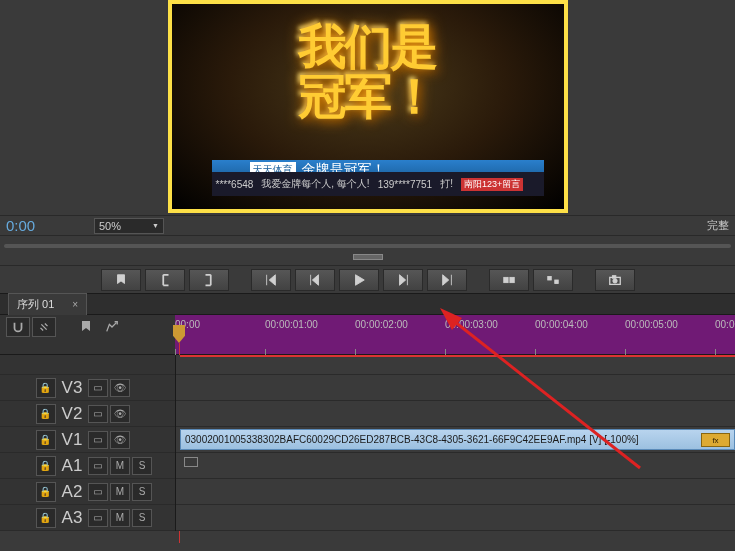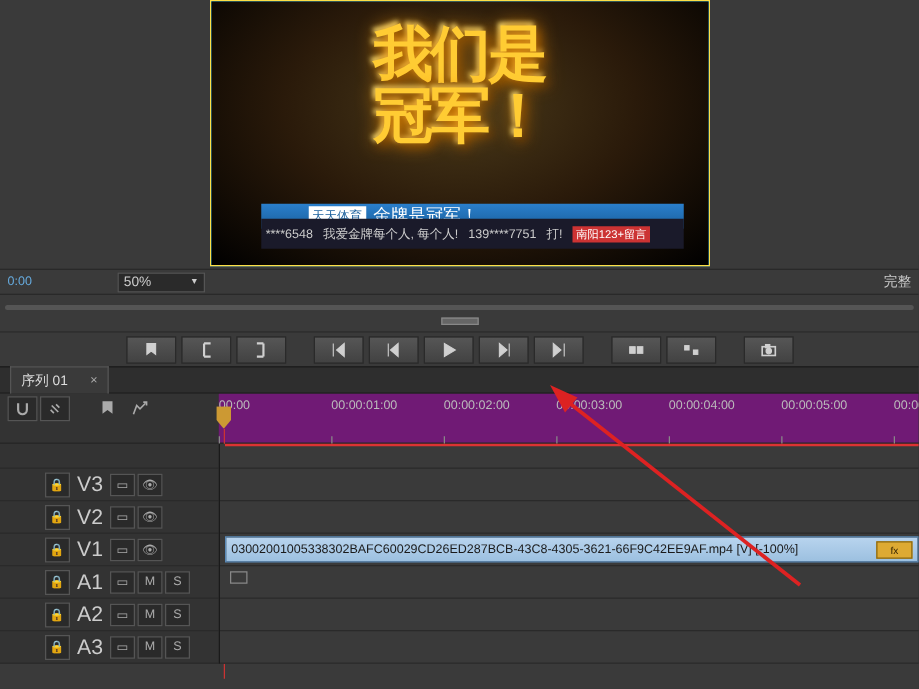--- a/index.html
+++ b/index.html
@@ -1,29 +1,29 @@
 <!DOCTYPE html>
 <html><head>
 <meta charset="utf-8">
 <style>
   * { margin: 0; padding: 0; box-sizing: border-box; font-family: Arial, sans-serif; }
   body { background: #3a3a3a; width: 735px; height: 551px; overflow: hidden; color: #ccc; font-size: 11px; position: relative; }
   .preview-area { height: 215px; background: #3a3a3a; display: flex; justify-content: center; padding-top: 0; }
-  .preview-frame { width: 400px; height: 213px; background: #0ea5e9; border: 1px solid #fde047; position: relative; overflow: hidden; }
+  .preview-frame { width: 400px; height: 213px; background: #fca5a5; border: 4px solid #fde047; position: relative; overflow: hidden; }
   .preview-content { position: absolute; inset: 0; background: radial-gradient(ellipse at 50% 40%, #4a3a1a 0%, #2a1a0a 50%, #000 100%); }
   .big-text { position: absolute; top: 18px; left: 50%; transform: translateX(-50%); font-size: 48px; font-weight: 900; color: #ffcc33; text-shadow: 0 0 15px #ff9900, 3px 3px 8px #663300, -2px -2px 4px #ffee88; line-height: 1.05; white-space: nowrap; text-align: center; letter-spacing: -2px; }
   .lower-third-blue { position: absolute; bottom: 29px; left: 40px; right: 20px; height: 20px; background: linear-gradient(to bottom, #2a7fcc, #1a5f9c); color: #fff; font-size: 14px; padding: 2px 4px; display: flex; align-items: center; }
   .lower-third-logo { background: #fff; color: #1a5f9c; font-size: 10px; padding: 1px 3px; margin-right: 6px; margin-left: 34px; }
   .lower-third-dark { position: absolute; bottom: 13px; left: 40px; right: 20px; height: 16px; background: #1a1a2a; color: #ccc; font-size: 10px; display: flex; align-items: center; padding: 12px 4px; gap: 8px; }
   .lt-red { background: #cc3333; color: #fff; padding: 0 3px; font-size: 9px; }
   .zoom-row { height: 20px; background: #3a3a3a; border-top: 1px solid #292929; display: flex; align-items: center; padding: 0 6px; }
   .zoom-dropdown { background: #2a2a2a; border: 1px solid #555; width: 70px; height: 16px; font-size: 11px; color: #ccc; padding: 0 4px; margin-left: 44px; display: flex; justify-content: space-between; align-items: center; }
   .zoom-dropdown::after { content: '▼'; font-size: 7px; }
   .zoom-right { margin-left: auto; font-size: 11px; }
-  .timecode-left { color: #66aadd; font-size: 10px; width: 44px; }
+  .timecode-left { color: #66aadd; font-size: 15px; width: 44px; }
   .scrub-bar { height: 30px; background: #3a3a3a; border-top: 1px solid #292929; position: relative; }
   .scrub-track { position: absolute; top: 8px; left: 4px; right: 4px; height: 4px; background: #555; border-radius: 2px; }
   .scrub-handle { position: absolute; top: 18px; left: 50%; transform: translateX(-50%); width: 30px; height: 6px; background: #666; border: 1px solid #888; }
   .transport-bar { height: 28px; background: #3a3a3a; display: flex; justify-content: center; align-items: center; gap: 4px; border-top: 1px solid #292929; }
   .btn { width: 40px; height: 22px; background: linear-gradient(#565656, #424242); border: 1px solid #2a2a2a; display: flex; align-items: center; justify-content: center; color: #d0d0d0; font-size: 12px; cursor: pointer; }
   .btn.gap { margin-left: 18px; }
   .btn svg { width: 14px; height: 14px; fill: #d0d0d0; stroke: #d0d0d0; }
   .tab-bar { height: 22px; background: #2e2e2e; border-top: 1px solid #1a1a1a; border-bottom: 1px solid #1a1a1a; display: flex; align-items: center; padding-left: 8px; }
   .tab { background: #3a3a3a; padding: 3px 8px; font-size: 11px; color: #ddd; border: 1px solid #555; border-bottom: none; display: flex; align-items: center; gap: 18px; }
   .tab-close { font-size: 10px; color: #aaa; cursor: pointer; }

